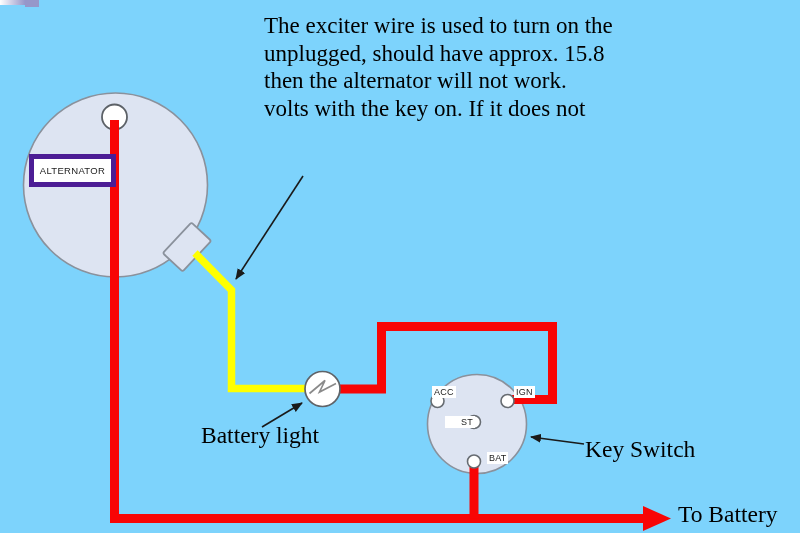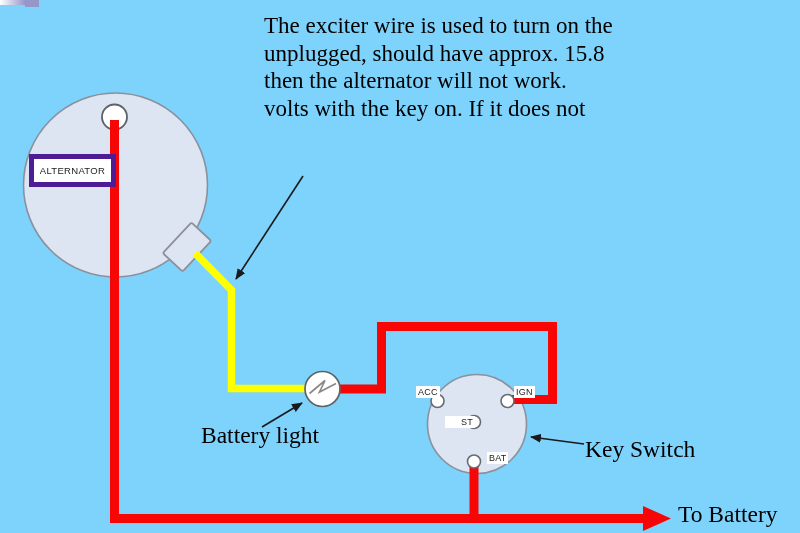--- a/index.html
+++ b/index.html
@@ -70,21 +70,21 @@
 
   <div class="note">
     <div>The exciter wire is used to turn on the</div>
     <div>unplugged, should have approx. 15.8</div>
     <div>then the alternator will not work.</div>
     <div>volts with the key on. If it does not</div>
   </div>
 
   <div class="chip alt-chip">ALTERNATOR</div>
 
-  <div class="chip term-chip" style="left:416px;top:386px;">ACC</div>
+  <div class="chip term-chip" style="left:432px;top:386px;">ACC</div>
   <div class="chip term-chip" style="left:481px;top:386px;margin-left:33px;">IGN</div>
   <div class="chip term-chip" style="left:445px;top:416px;padding-left:16px;">ST</div>
   <div class="chip term-chip" style="left:487px;top:452px;">BAT</div>
 
   <div class="big-label" style="left:201px;top:422px;">Battery light</div>
   <div class="big-label" style="left:678px;top:501px;">To Battery</div>
   <div class="big-label" style="left:585px;top:436px;">Key Switch</div>
 
 </div>
 

